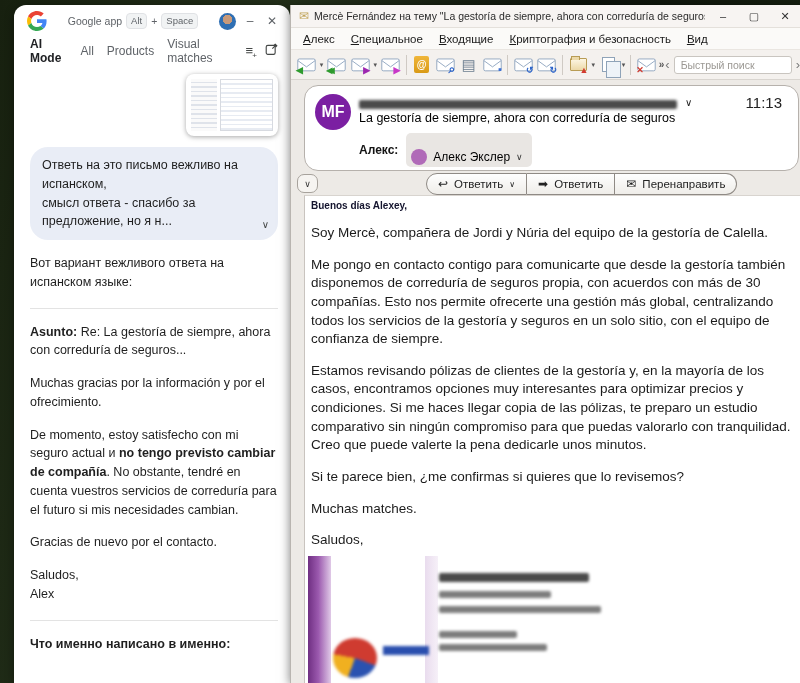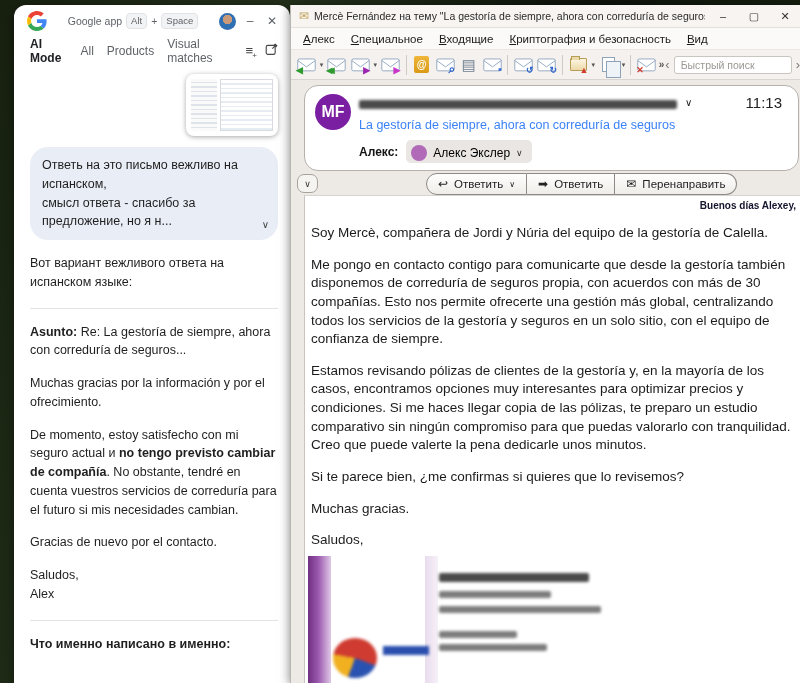--- a/index.html
+++ b/index.html
@@ -79,43 +79,43 @@
               border:1.5px solid #b6b1ac; border-radius:14px; padding:8px 12px 8px 10px;
               display:flex; gap:8px; }
   .mf-avatar { width:36px; height:36px; border-radius:50%; background:#7b1fa2; color:#fff;
                font-size:16px; font-weight:bold; display:flex; align-items:center; justify-content:center; flex:0 0 auto; }
   .hdr-main { flex:1; min-width:0; }
   .hdr-line1 { display:flex; align-items:center; gap:8px; }
   .redact { background:#4a4a4a; filter:blur(1.6px); border-radius:2px; }
   .sender-redact { width:318px; height:9px; margin-top:4px; }
   .hdr-chev { font-size:10px; color:#222; }
   .hdr-time { margin-left:auto; font-size:15px; color:#222; padding-right:4px; }
-  .hdr-subject { margin-top:7px; font-size:12.5px; color:#3b82f6; }
+  .hdr-subject { font-size:12.5px; color:#000000; }
   .hdr-to { margin-top:8px; display:flex; align-items:center; gap:8px; font-size:12px; }
   .to-label { font-weight:bold; color:#141414; }
-  .to-pill { background:#e9e6e3; border-radius:5px; padding:5px 9px 2px 5px; display:flex;
+  .to-pill { background:#e9e6e3; border-radius:5px; padding:16px 9px 2px 5px; display:flex;
              align-items:center; gap:6px; }
   .mini-avatar { width:16px; height:16px; border-radius:50%; background:#b06ab8; filter:blur(.7px); }
   .to-chev { font-size:9px; color:#333; }
   .collapse-btn { position:absolute; left:6px; top:94px; width:21px; height:19px; background:#f6f4f1;
                   border:1px solid #a7a29c; border-radius:7px; font-size:9px; color:#333;
                   display:flex; align-items:center; justify-content:center; }
   .act-group { position:absolute; left:135px; top:93px; height:22px; display:flex; }
   .act-btn { display:flex; align-items:center; gap:6px; padding:0 11px; font-size:11.5px; color:#222;
              background:linear-gradient(#fefefe,#efede9); border:1px solid #8f8a85; }
   .act-btn.first { border-radius:11px 0 0 11px; }
   .act-btn.mid { border-left:0; }
   .act-btn.last { border-left:0; border-radius:0 11px 11px 0; }
   .act-ic { font-size:12px; }
   .act-dd { font-size:8px; }
 
   .mailbody { position:absolute; left:13px; right:0; top:115px; bottom:0; background:#fff;
               border-left:1px solid #c9c4bf; border-top:1px solid #d8d4cf; padding:4px 10px 0 6px;
               overflow:hidden; }
-  .greeting { font-size:10px; color:#14142e; font-weight:bold;text-align:right; }
+  .greeting { font-size:10px; color:#14142e; font-weight:bold; }
   .mb-par { font-size:13.5px; color:#1b1b1b; line-height:1.38; margin-top:13px; max-width:492px;
             font-weight:500; }
   .sig { position:relative; height:140px; margin-top:6px; }
   .sig-bar-purple { position:absolute; left:-3px; top:0; width:23px; height:140px;
                     background:linear-gradient(90deg,#6f2f82,#9b59ae 45%,#e0c9e7); }
   .sig-bar-lav { position:absolute; left:114px; top:0; width:13px; height:140px;
                  background:linear-gradient(90deg,#e9dcee,#f6f0f8); }
   .sig-logo { position:absolute; left:22px; top:82px; width:44px; height:40px; border-radius:50%;
               background:conic-gradient(#cf3b30 0 110deg,#2a52b0 110deg 200deg,#f0b020 200deg 280deg,#cf3b30 280deg);
               filter:blur(1.5px); }
@@ -342,21 +342,21 @@
         <span>Перенаправить</span>
       </span>
     </div>
 
     <div class="mailbody">
       <div class="greeting">Buenos días Alexey,</div>
       <p class="mb-par">Soy Mercè, compañera de Jordi y Núria del equipo de la gestoría de Calella.</p>
       <p class="mb-par">Me pongo en contacto contigo para comunicarte que desde la gestoría también disponemos de correduría de seguros propia, con acuerdos con más de 30 compañías. Esto nos permite ofrecerte una gestión más global, centralizando todos los servicios de la gestoría y seguros en un solo sitio, con el equipo de confianza de siempre.</p>
       <p class="mb-par">Estamos revisando pólizas de clientes de la gestoría y, en la mayoría de los casos, encontramos opciones muy interesantes para optimizar precios y condiciones. Si me haces llegar copia de las pólizas, te preparo un estudio comparativo sin ningún compromiso para que puedas valorarlo con tranquilidad. Creo que puede valerte la pena dedicarle unos minutos.</p>
       <p class="mb-par">Si te parece bien, ¿me confirmas si quieres que lo revisemos?</p>
-      <p class="mb-par">Muchas gracias.</p>
+      <p class="mb-par">Muchas matches.</p>
       <p class="mb-par">Saludos,</p>
 
       <div class="sig">
         <div class="sig-bar-purple"></div>
         <div class="sig-bar-lav"></div>
         <div class="sig-logo"></div>
         <div class="sig-blue1"></div>
 
         <div class="sig-line" style="top:17px; width:150px; height:9px; background:#4a4a4a"></div>
         <div class="sig-line" style="top:35px; width:112px"></div>

